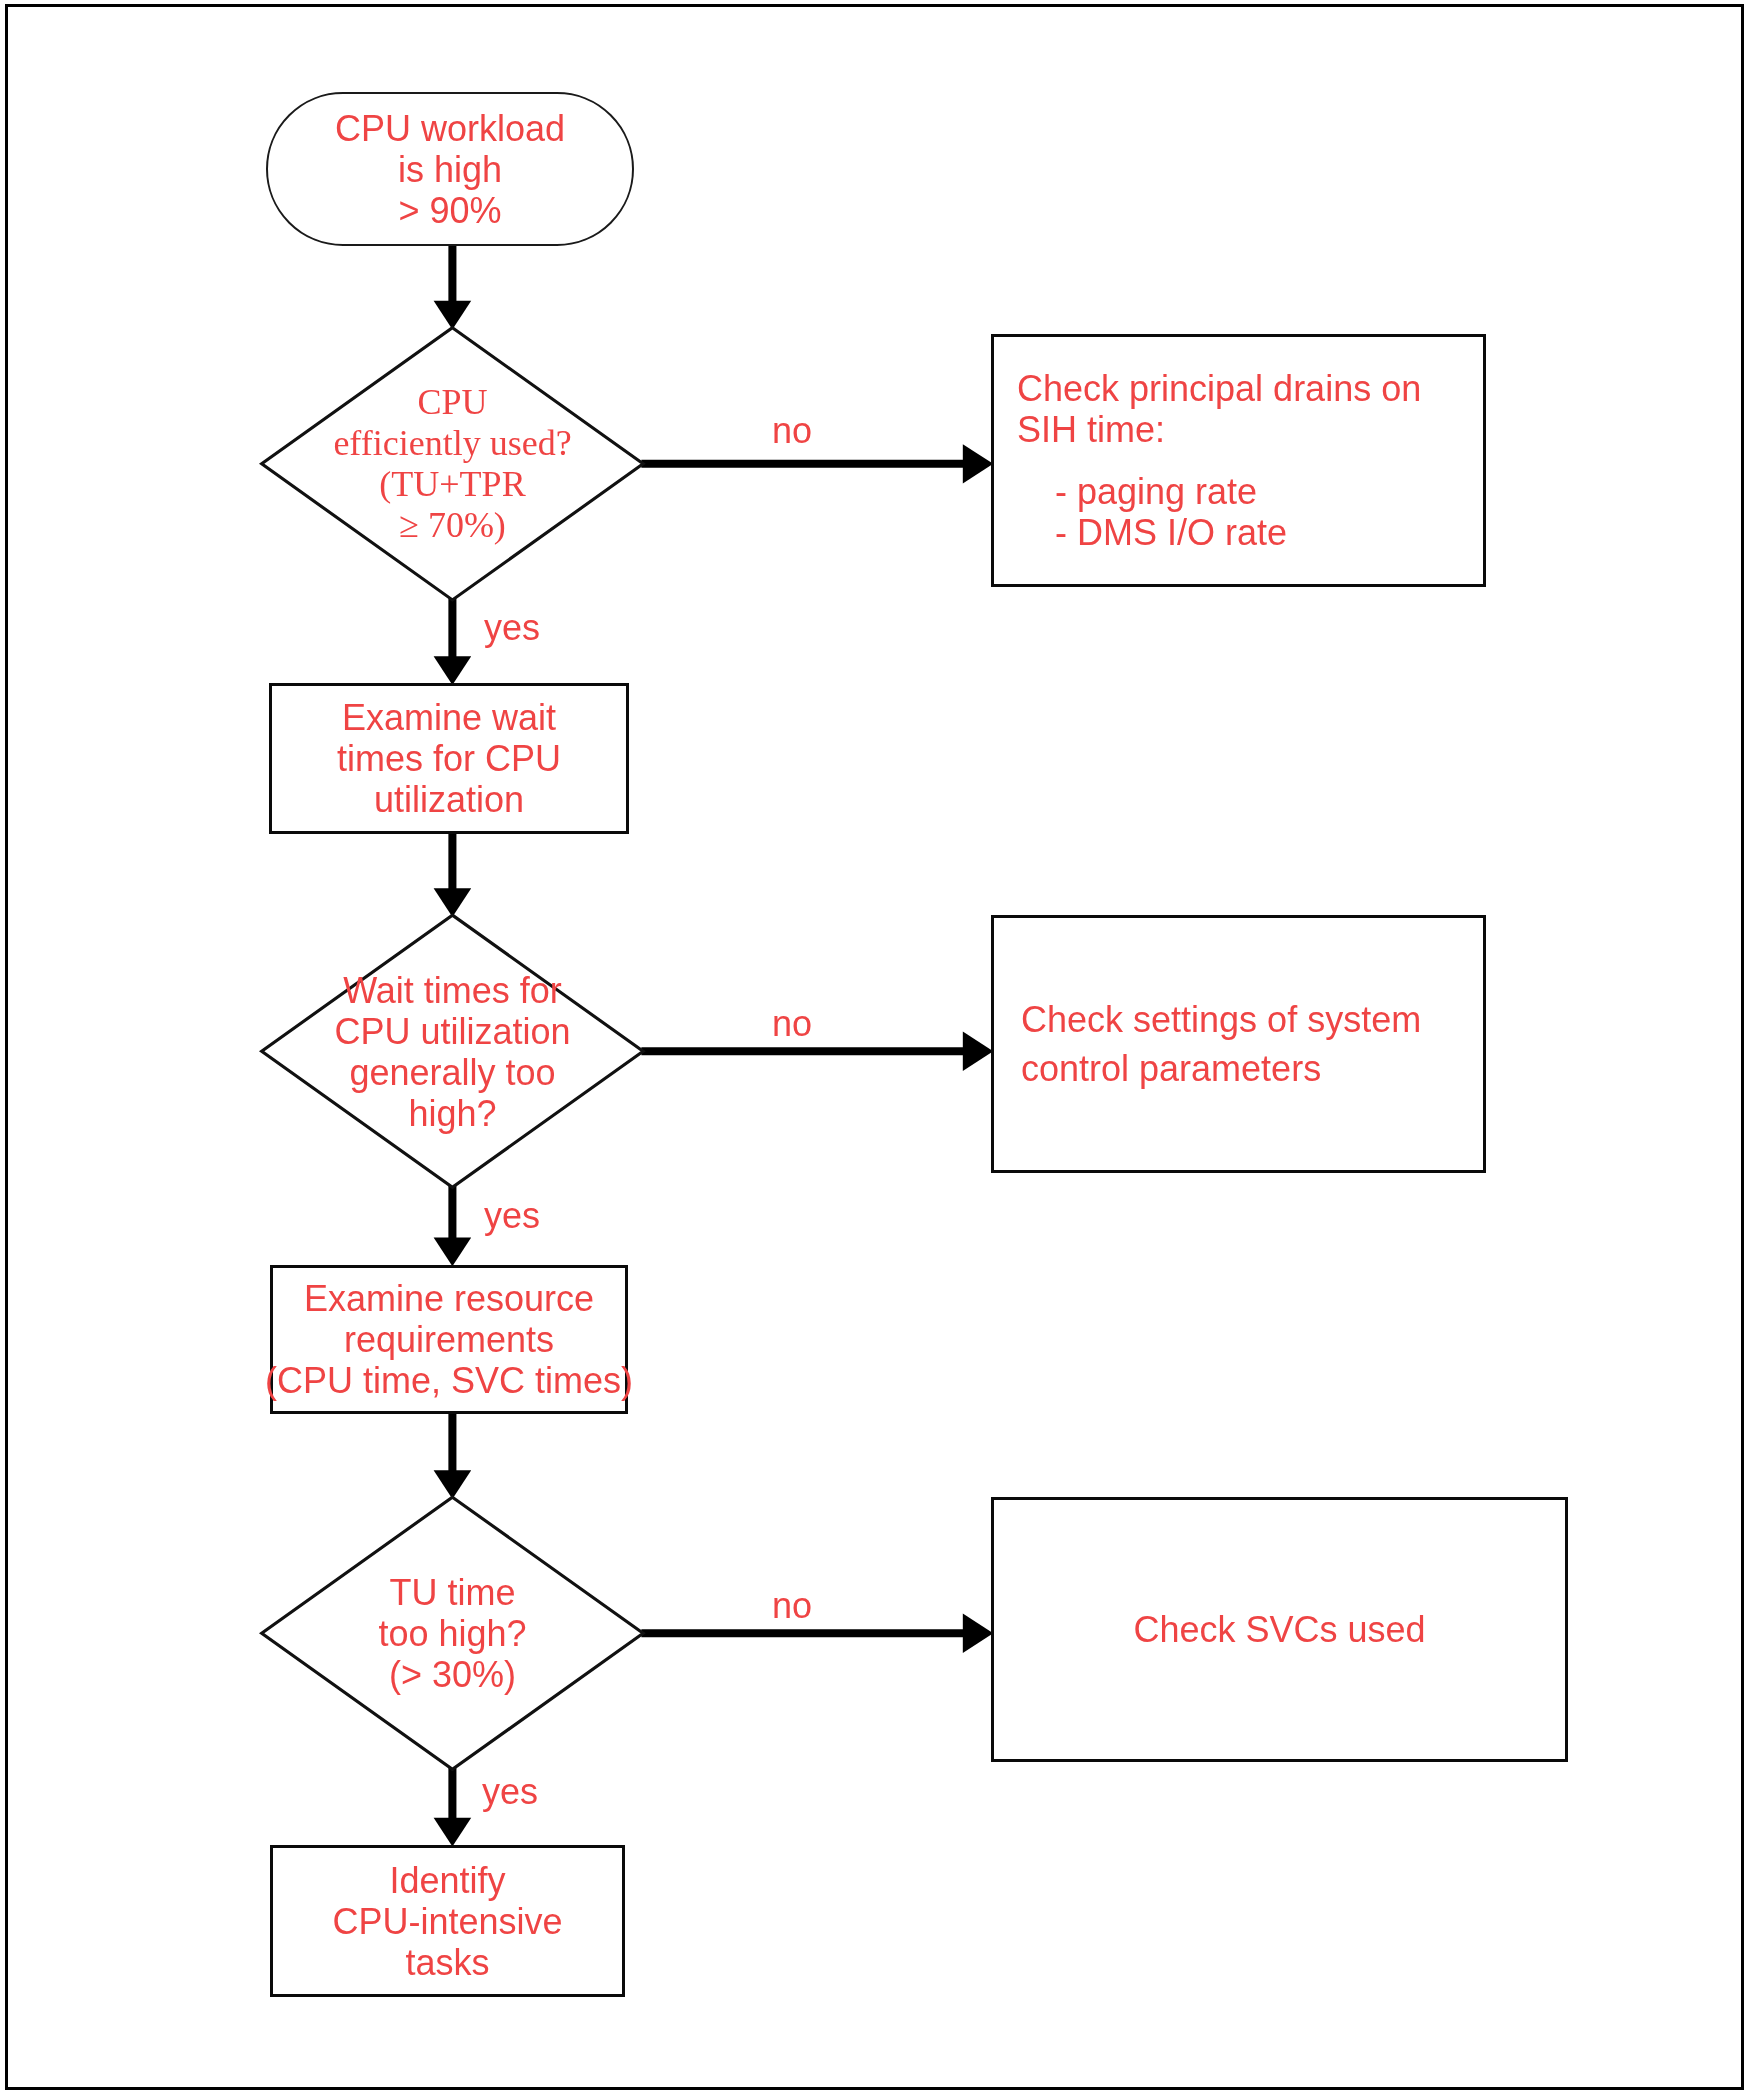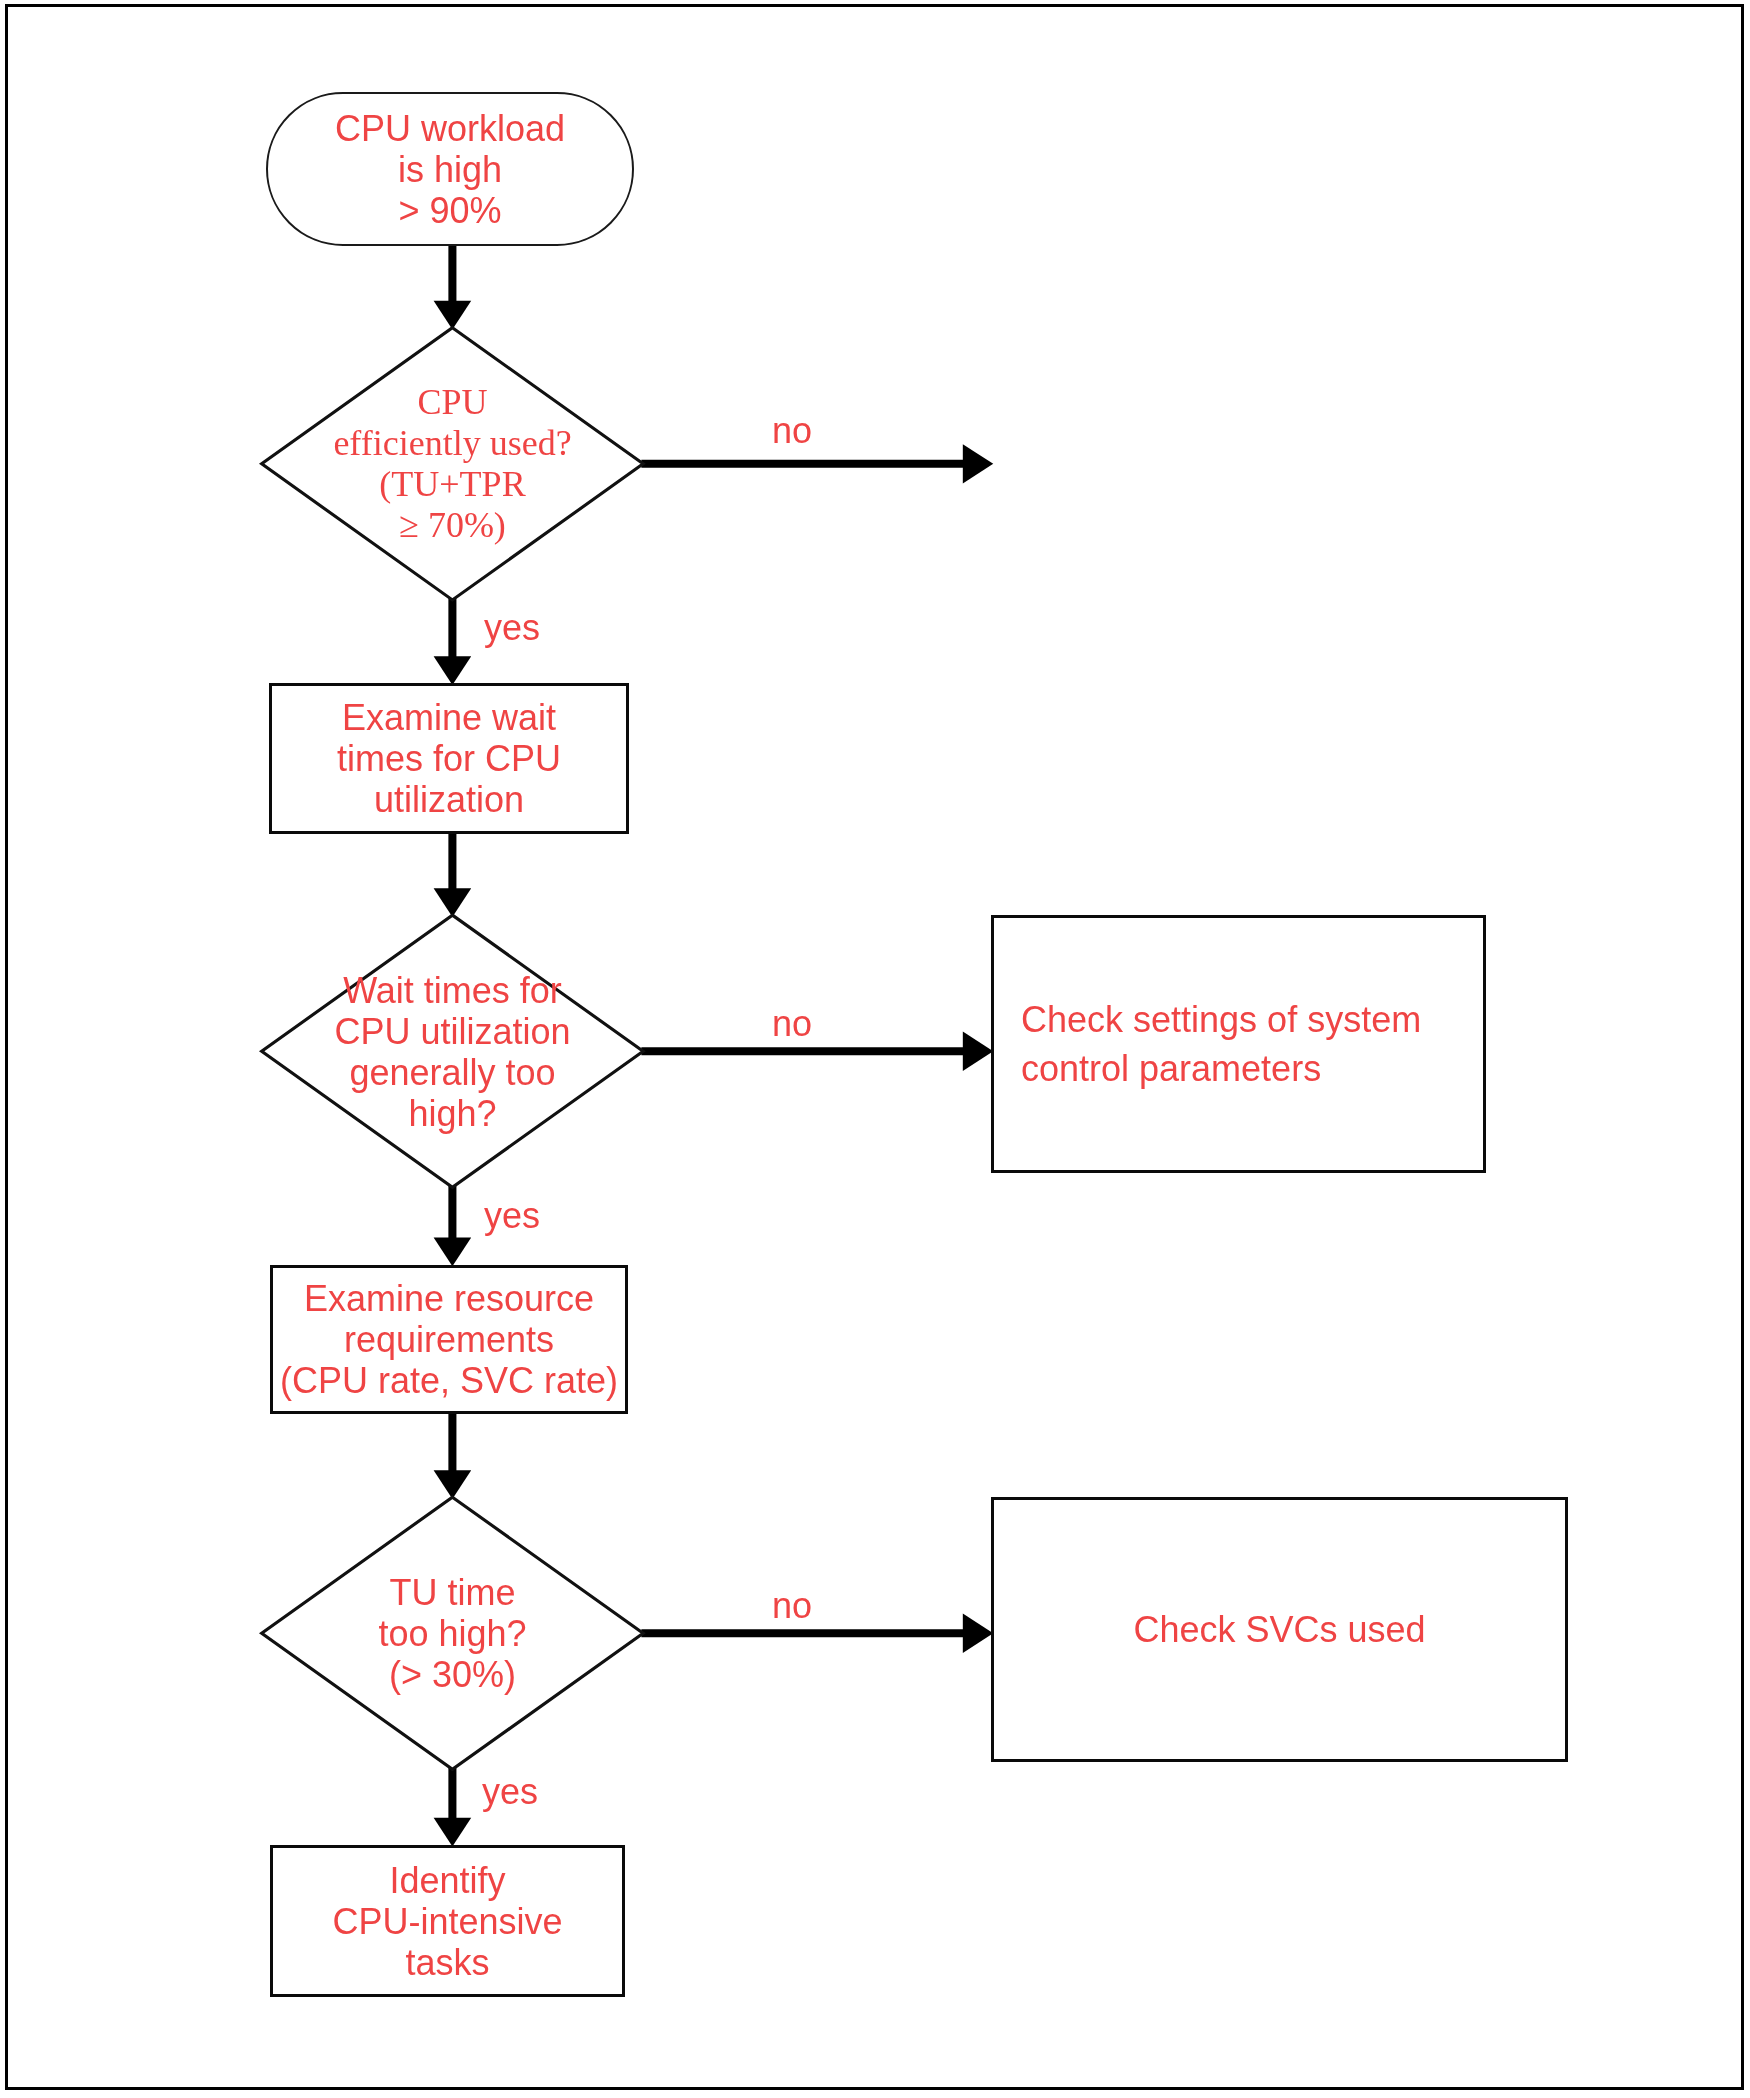--- a/index.html
+++ b/index.html
@@ -108,20 +108,26 @@
     <div class="line">&gt; 90%</div>
   </div>
 
   <div class="dtext" style="left:296px; top:349px; width:313px; height:229px;font-family:Liberation Serif, serif;">
     <div class="line">CPU</div>
     <div class="line">efficiently used?</div>
     <div class="line">(TU+TPR</div>
     <div class="line">≥ 70%)</div>
   </div>
 
+  <div class="node rect rect--left pad-l-26" style="left:991px; top:334px; width:495px; height:253px;">
+    <div class="line">Check principal drains on</div>
+    <div class="line">SIH time:</div>
+    <div class="line indent gap-top">- paging rate</div>
+    <div class="line indent">- DMS I/O rate</div>
+  </div>
 
   <div class="node rect" style="left:269px; top:683px; width:360px; height:151px;">
     <div class="line">Examine wait</div>
     <div class="line">times for CPU</div>
     <div class="line">utilization</div>
   </div>
 
   <div class="dtext" style="left:287px; top:937px; width:331px; height:229px;">
     <div class="line">Wait times for</div>
     <div class="line">CPU utilization</div>
@@ -130,21 +136,21 @@
   </div>
 
   <div class="node rect rect--left pad-l-30" style="left:991px; top:915px; width:495px; height:258px;gap:8px;">
     <div class="line">Check settings of system</div>
     <div class="line">control parameters</div>
   </div>
 
   <div class="node rect" style="left:270px; top:1265px; width:358px; height:149px;">
     <div class="line">Examine resource</div>
     <div class="line">requirements</div>
-    <div class="line">(CPU rate, SVC rate)</div>
+    <div class="line">(CPU time, SVC times)</div>
   </div>
 
   <div class="dtext" style="left:296px; top:1528px; width:313px; height:211px;">
     <div class="line">TU time</div>
     <div class="line">too high?</div>
     <div class="line">(&gt; 30%)</div>
   </div>
 
   <div class="node rect" style="left:991px; top:1497px; width:577px; height:265px;">
     <div class="line">Check SVCs used</div>

